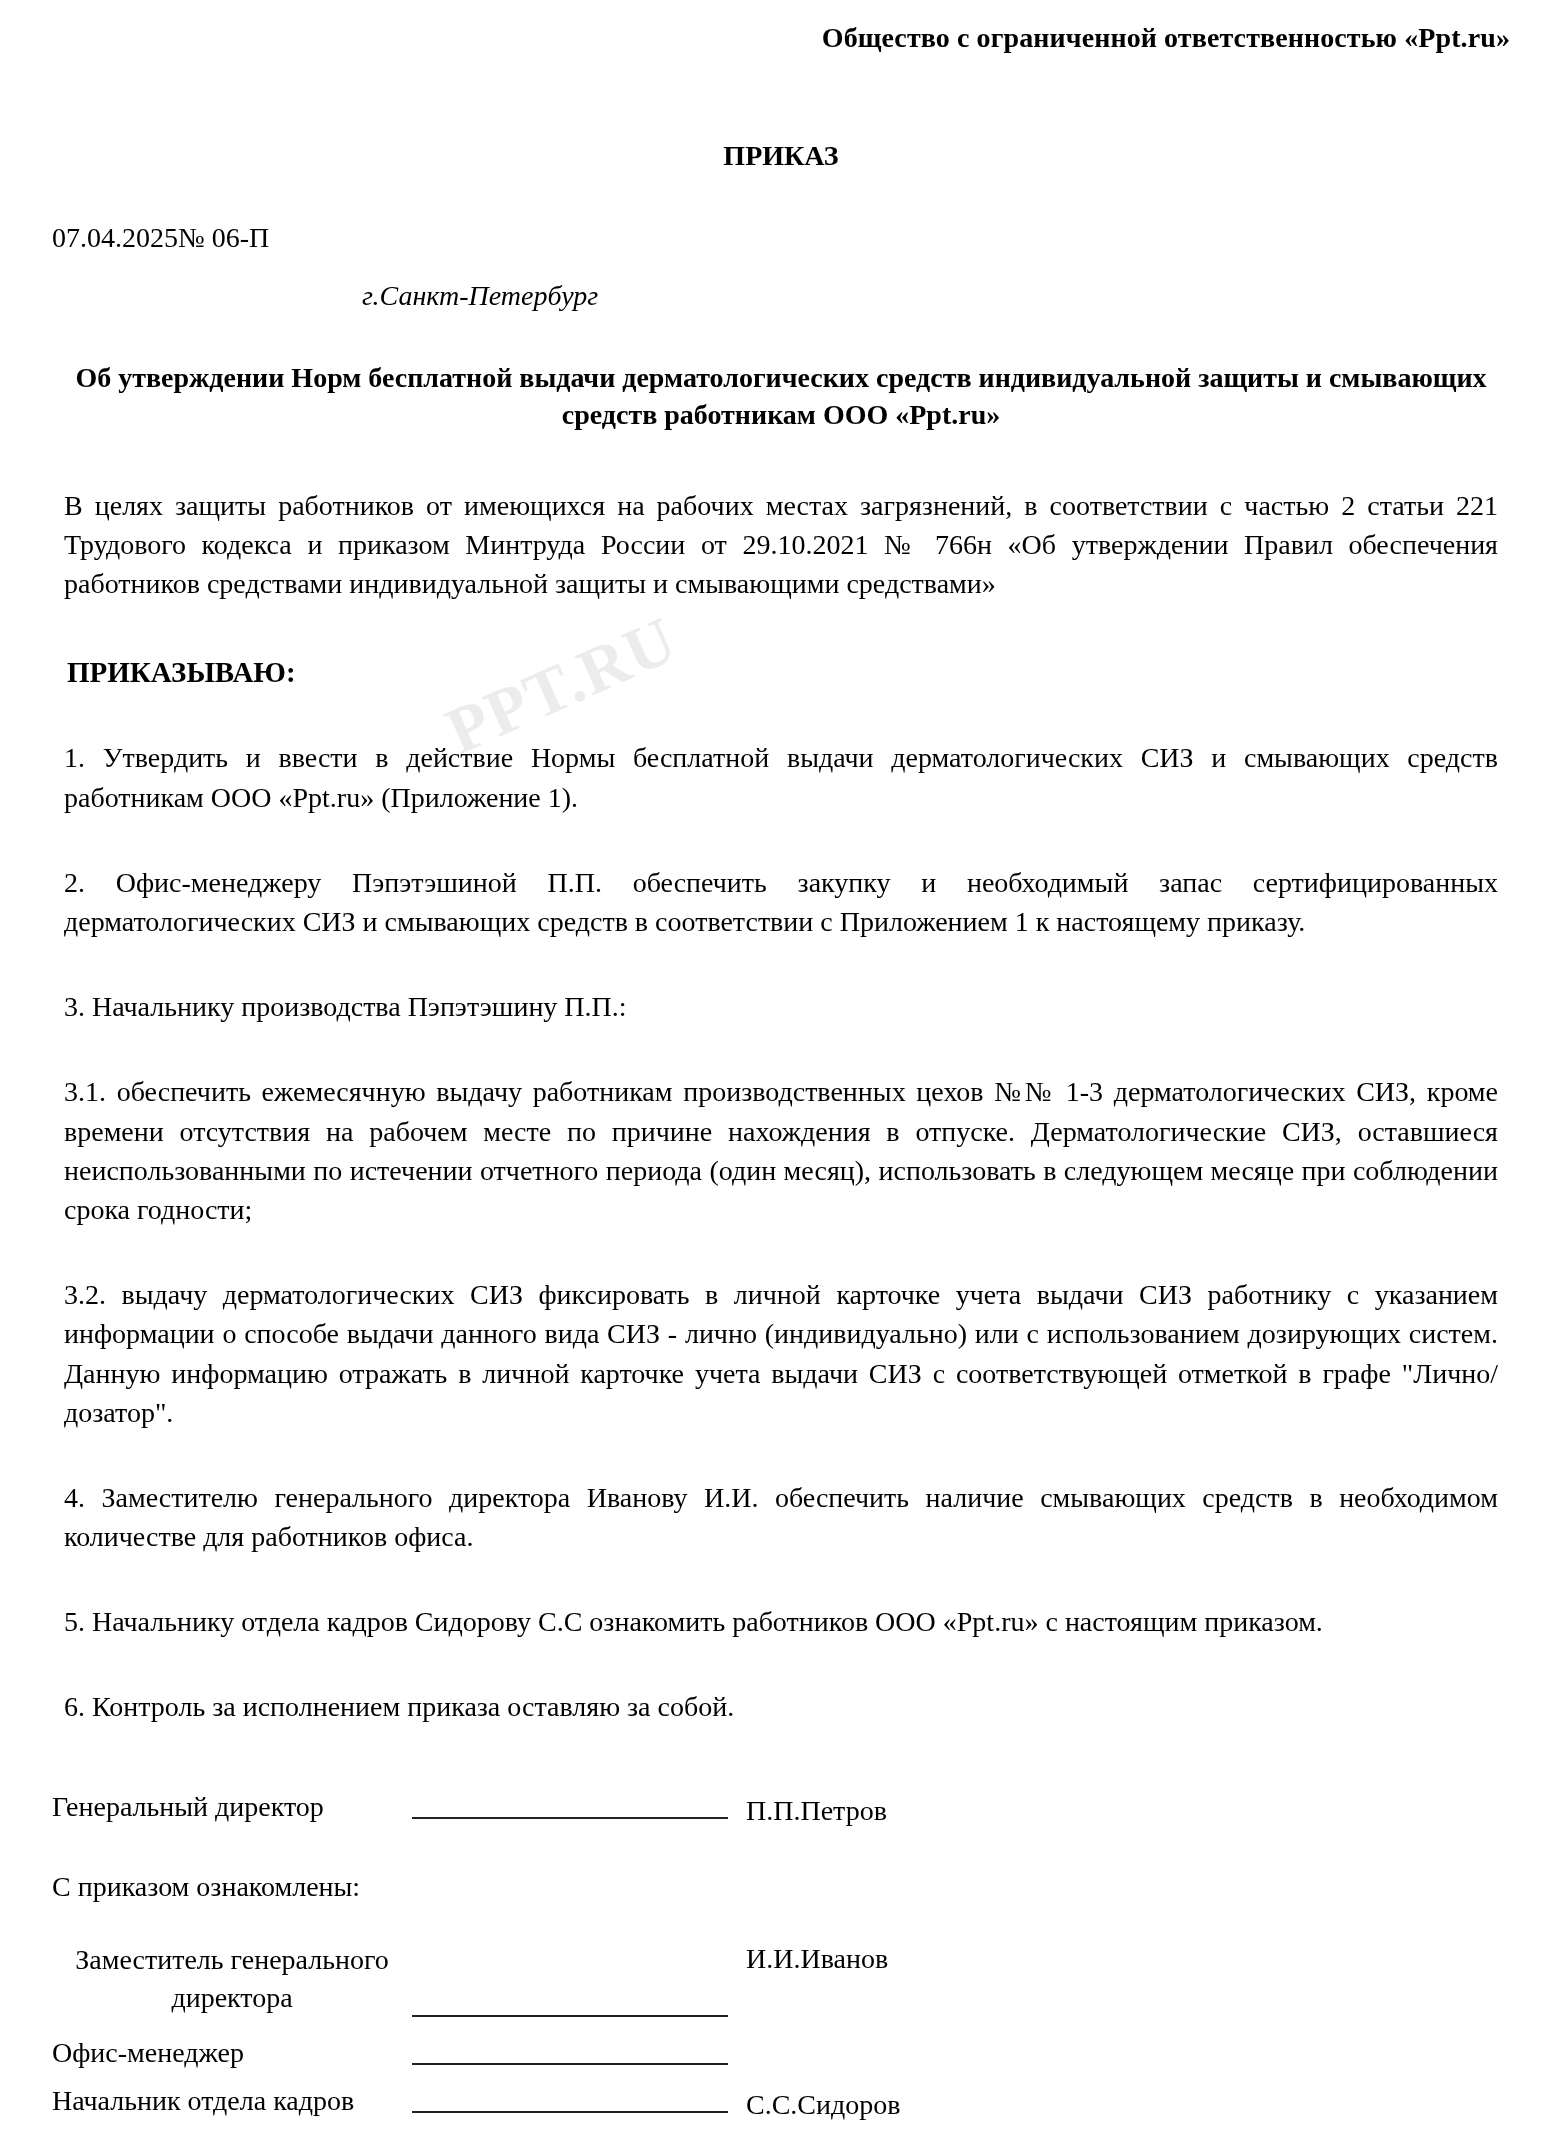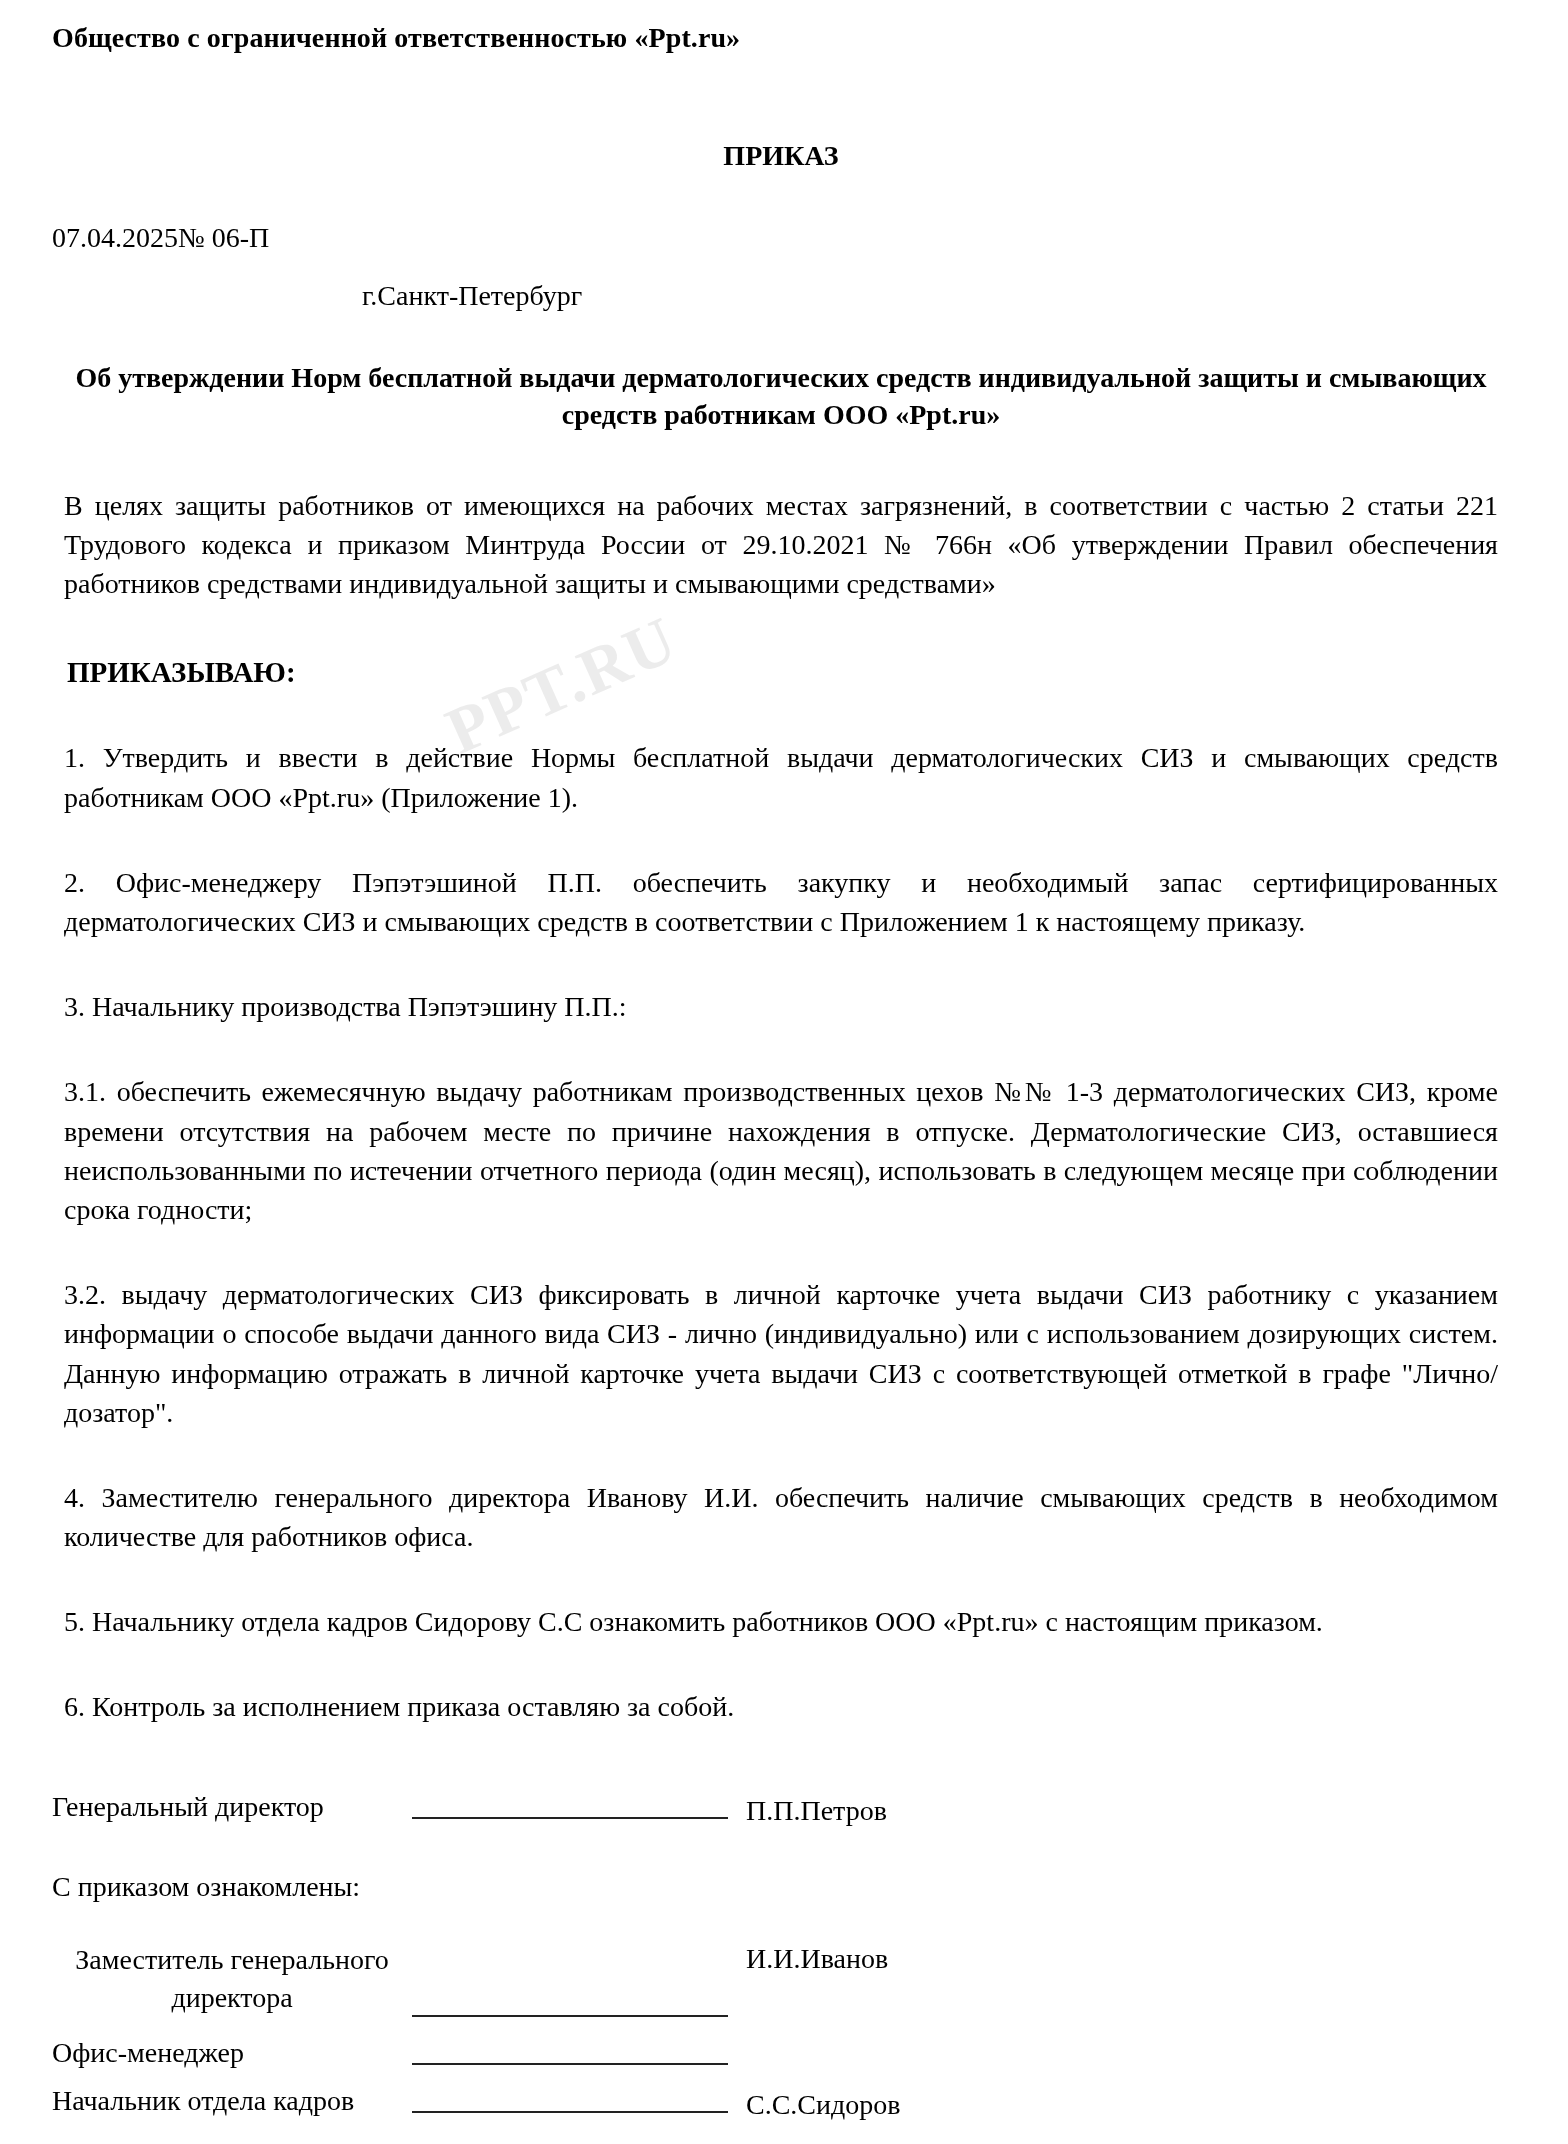--- a/index.html
+++ b/index.html
@@ -42,21 +42,21 @@
     z-index: 5;
   }
 
   .content {
     position: relative;
     z-index: 10;
     padding: 0 58px 0 52px;
   }
 
   .org-header {
-    text-align: left;
+    text-align: right;
     font-size: 28px;
     font-weight: 700;
     padding-top: 22px;
     letter-spacing: 0.1px;
   }
 
   .doc-type {
     text-align: center;
     font-size: 28px;
     font-weight: 700;
@@ -68,20 +68,21 @@
     align-items: baseline;
     font-size: 28px;
     margin-top: 50px;
     padding-right: 216px;
   }
 
   .city {
     font-size: 28px;
     margin-top: 26px;
     padding-left: 310px;
+    font-style: italic;
   }
 
   .subject {
     text-align: center;
     font-size: 28px;
     font-weight: 700;
     line-height: 1.32;
     margin-top: 48px;
     padding: 0 20px;
   }

